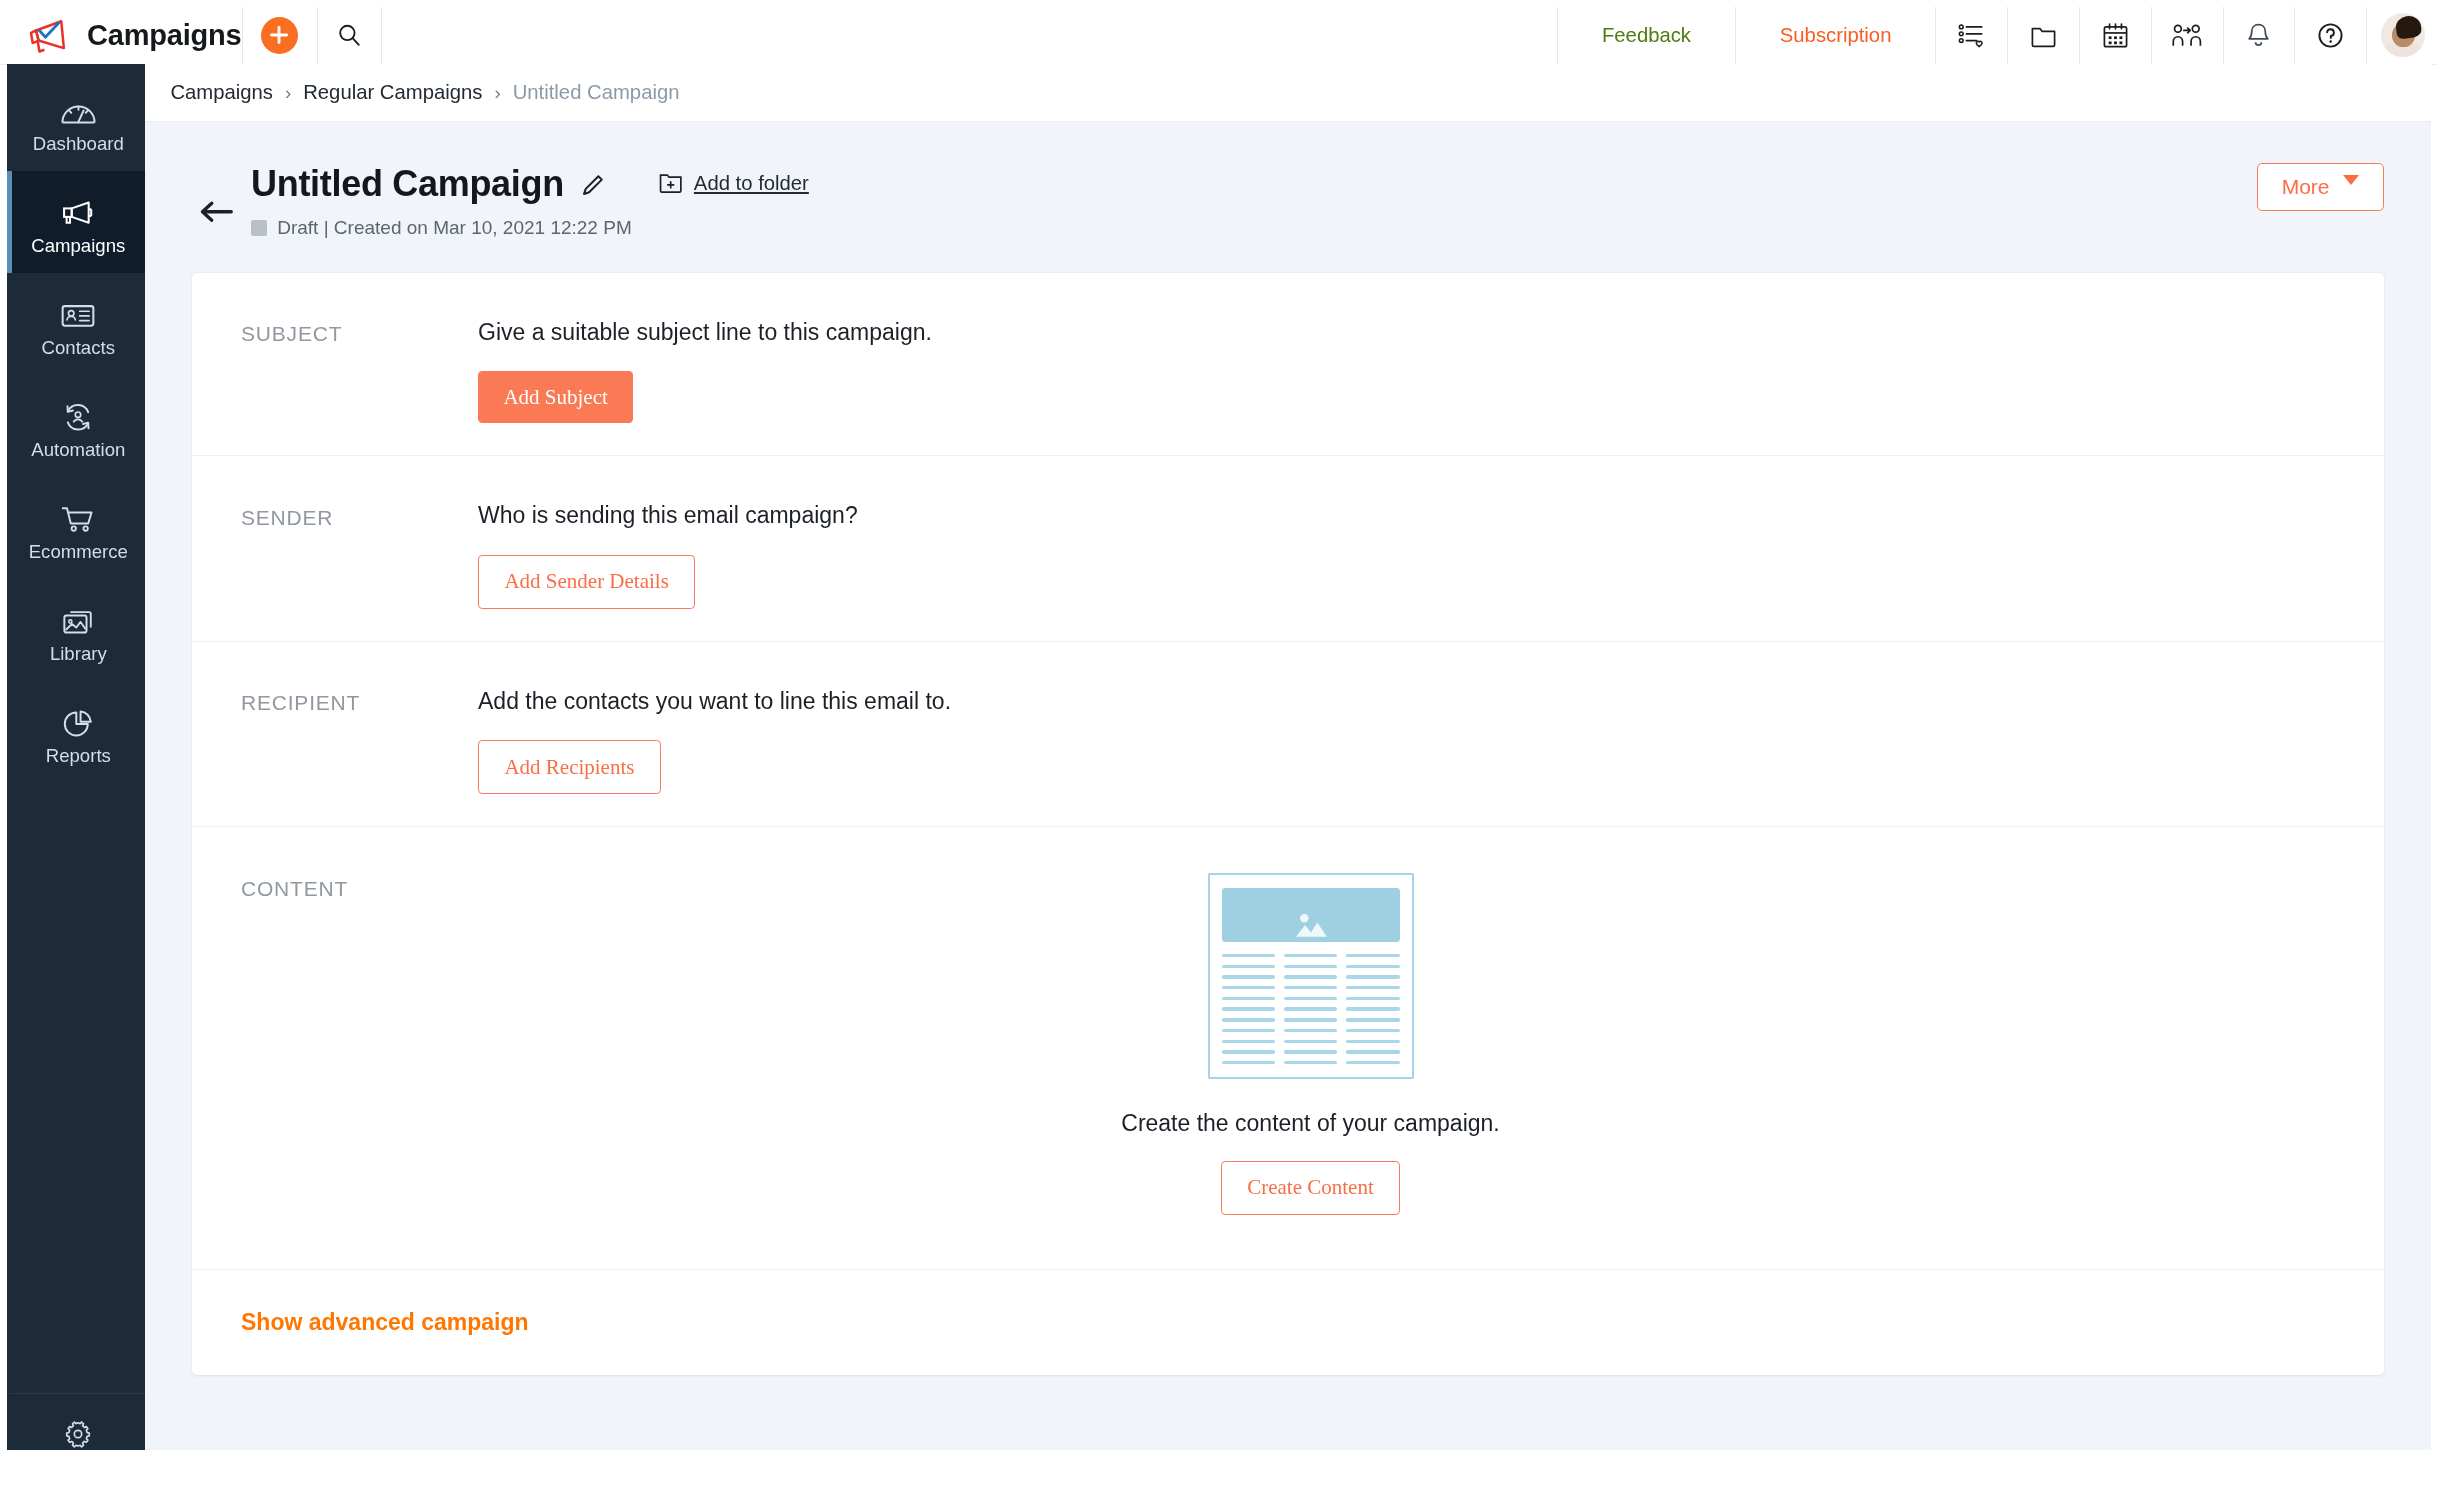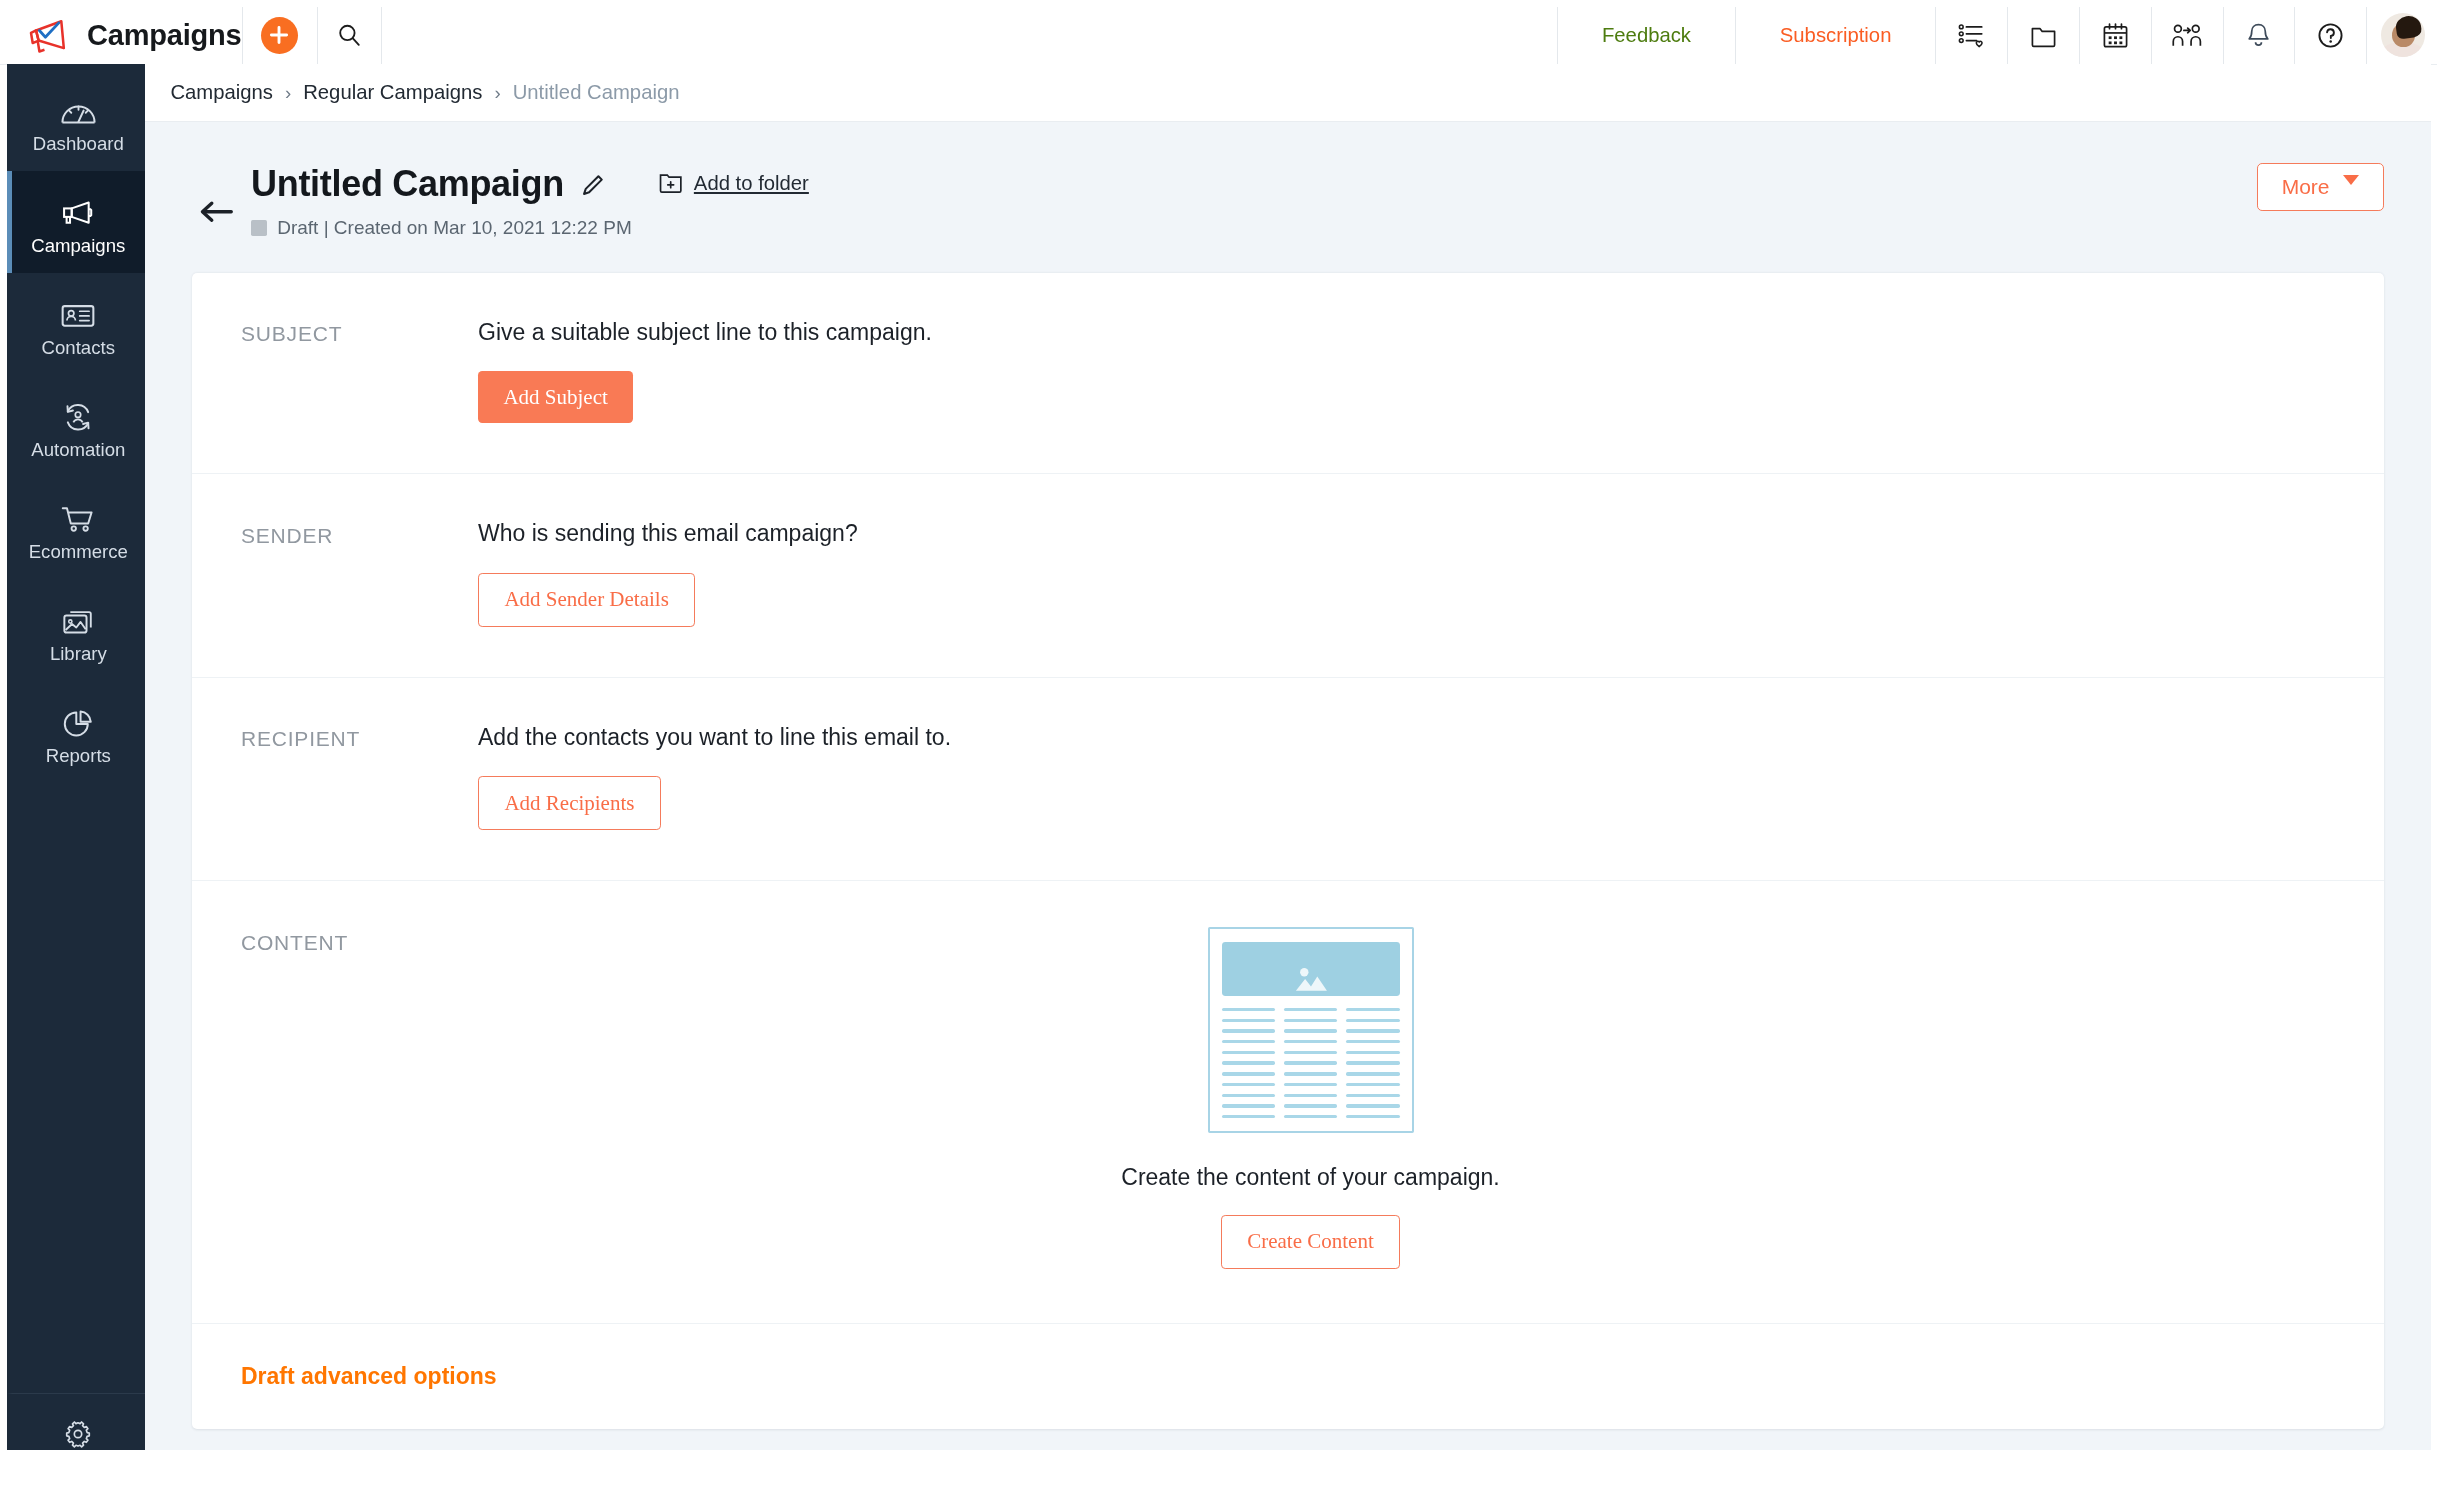--- a/index.html
+++ b/index.html
@@ -241,21 +241,21 @@
   
   .card {
     margin: 34px 47px 0 47px;
     background: #ffffff;
     border-radius: 5.1px;
     box-shadow: 0 0.8px 2.5px rgba(25,40,60,0.10);
     overflow: hidden;
   }
   .row {
     display: flex;
-    padding: 46px 0 50px 49px;
+    padding: 46px 0 32px 49px;
     border-bottom: 0.8px solid #eef2f5;
   }
   .row:last-child { border-bottom: none; }
   .row-label {
     width: 237px;
     flex: 0 0 237px;
     font-size: 21px;
     letter-spacing: 0.8px;
     color: #9198a0;
     font-weight: 400;
@@ -704,20 +704,20 @@
             </div>
           </div>
           <div class="content-caption">Create the content of your campaign.</div>
           <div class="content-btn-wrap">
             <button class="btn btn-outline">Create Content</button>
           </div>
         </div>
       </div>
 
       <div class="row advanced-row">
-        <span class="advanced-link">Draft advanced options</span>
+        <span class="advanced-link">Show advanced campaign</span>
       </div>
     </div>
   </div>
 
   <div class="bottom-white"></div>
 </div>
 
 
 </body></html>

